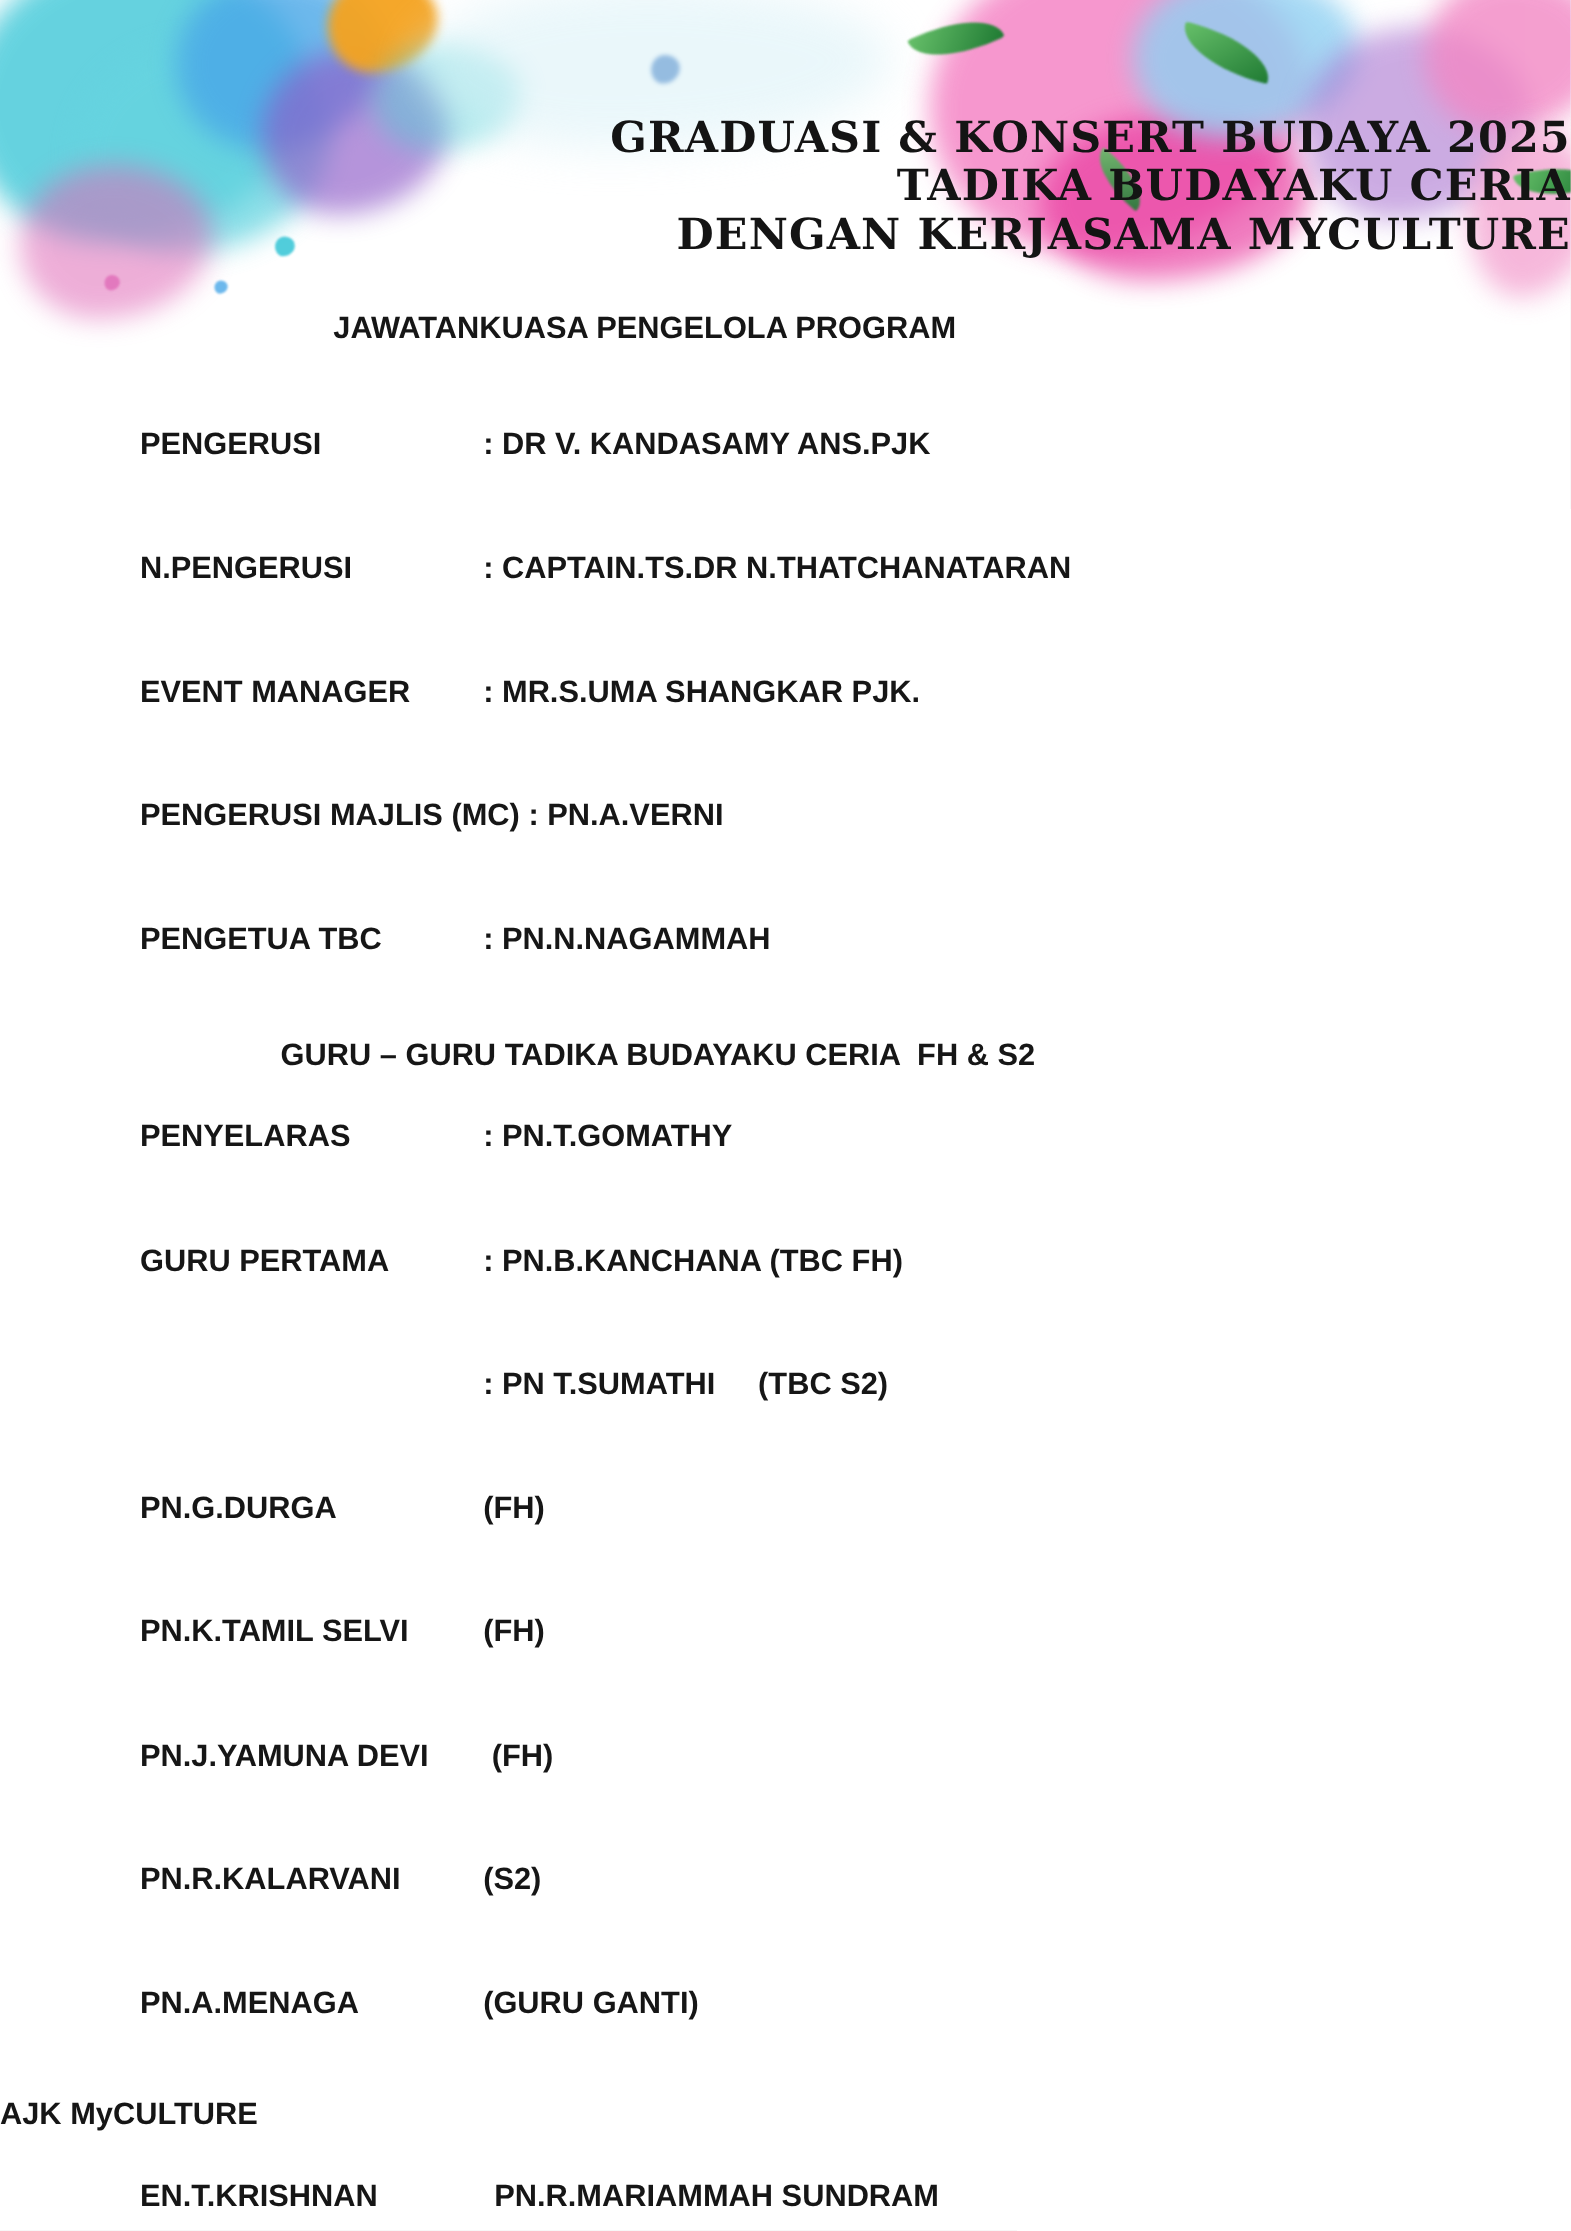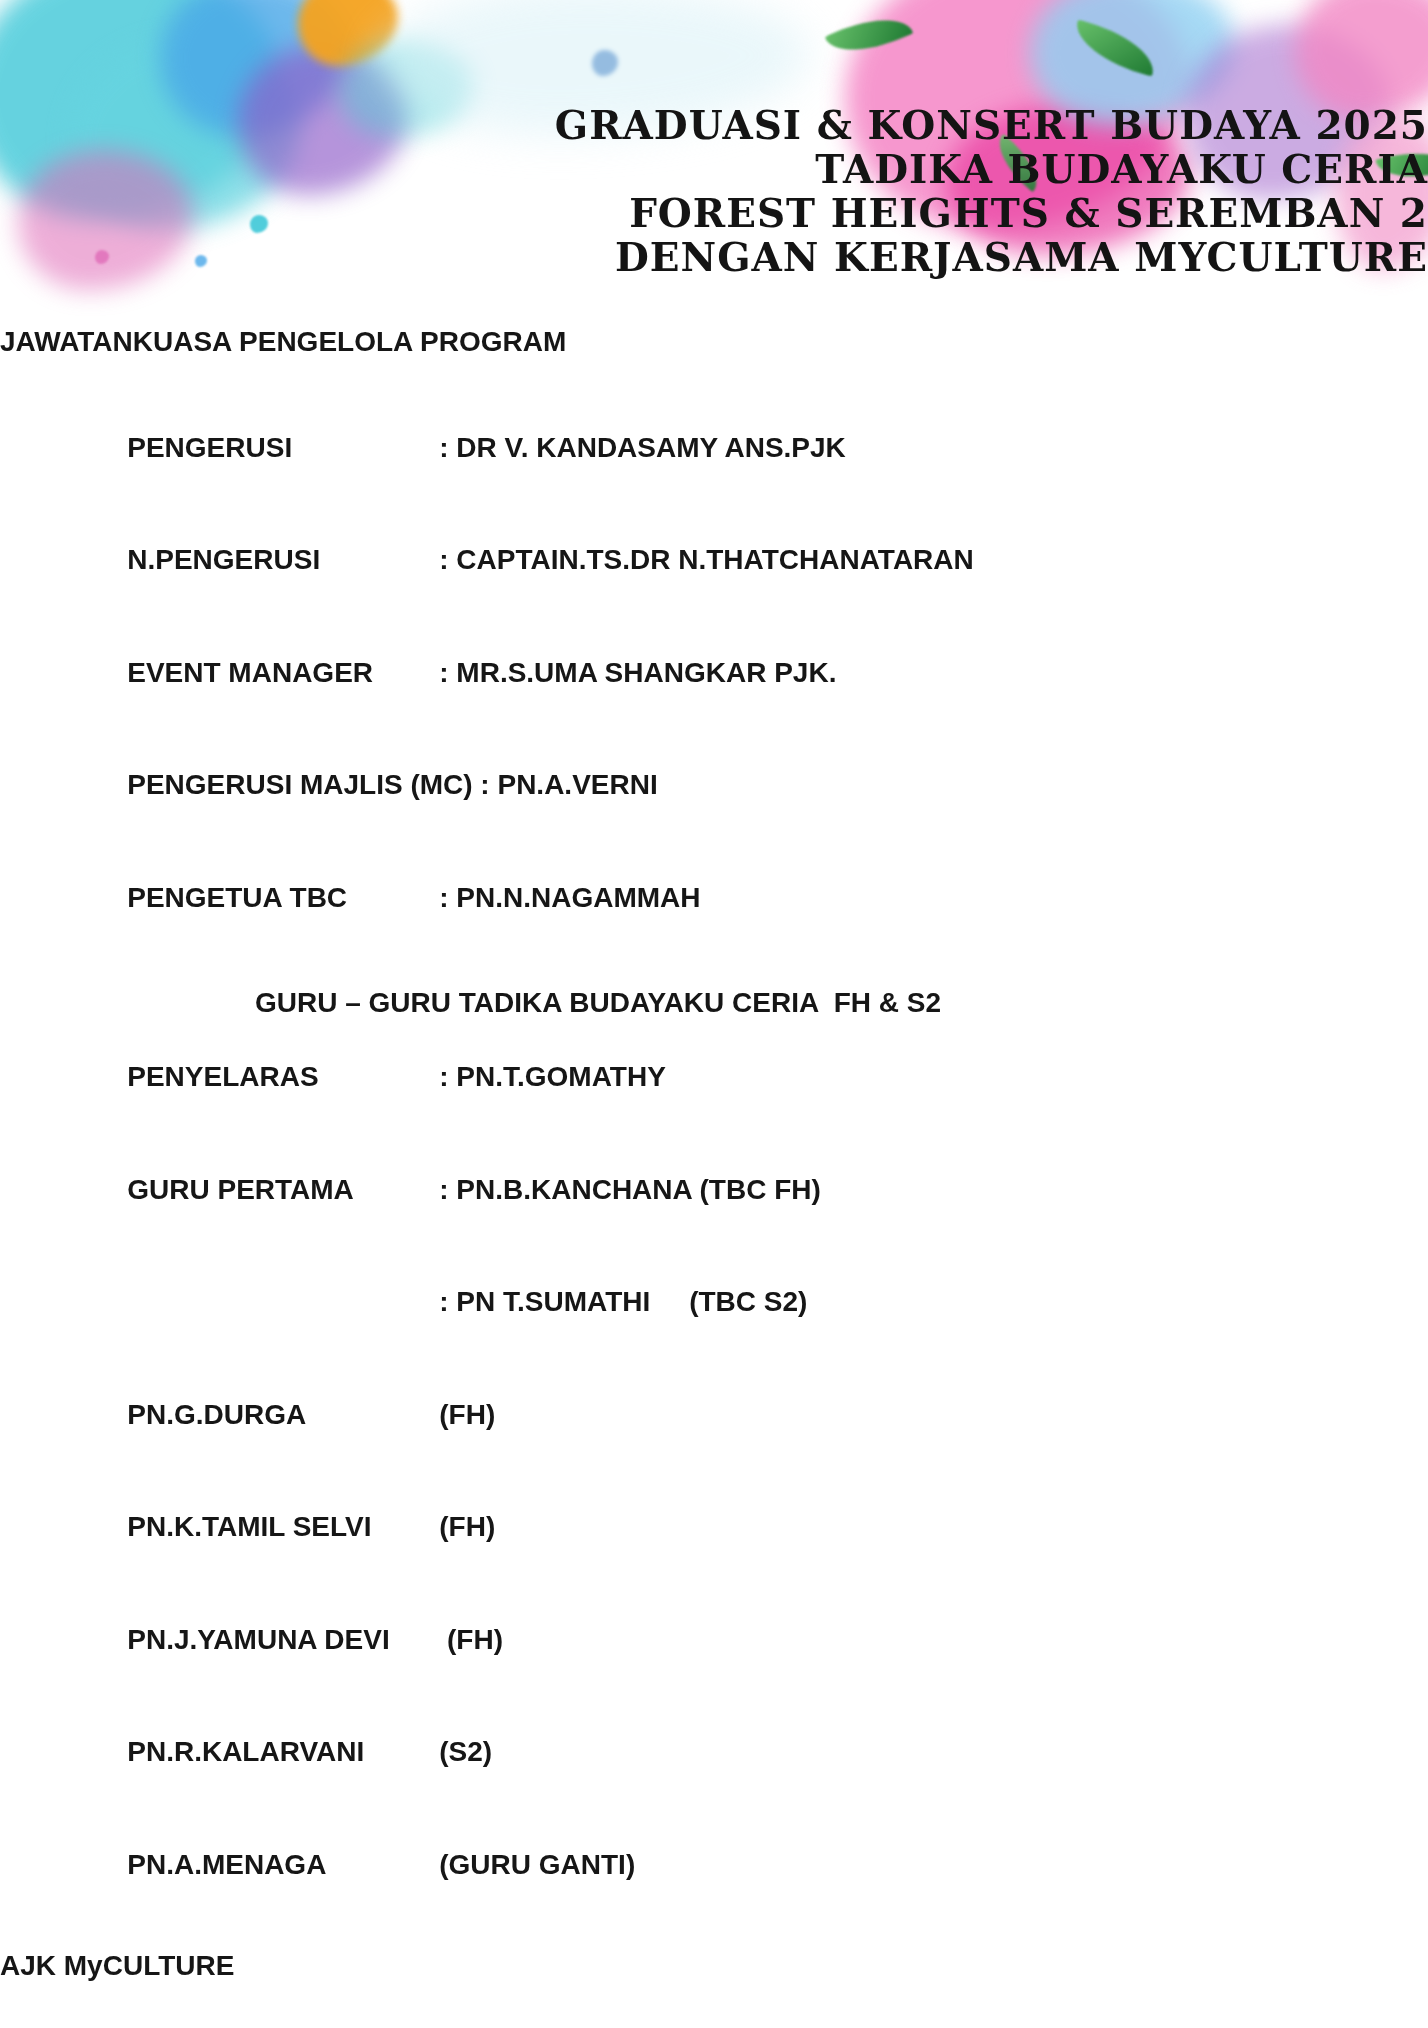--- a/index.html
+++ b/index.html
@@ -45,21 +45,21 @@
   .content { position:relative; z-index:2; padding-top:103px; }
 
   .title {
     font-family:"DejaVu Serif","Liberation Serif",serif;
     font-size:39px; line-height:44px;
     text-align:right; letter-spacing:1px;
     color:#141414;
   }
 
   .heading { font-size:28px; line-height:37px; white-space:pre-wrap; }
-  .h1 { margin-top:44px; }
+  .h1 { margin-top:44px; margin-left:303px; }
   .h2 { margin-top:30px; margin-left:255px; }
   .h3 { margin-top:26px; }
 
   .rows { margin-left:65px; font-size:28px; line-height:37.5px; }
   .rows.first { margin-top:31px; }
   .row { white-space:pre-wrap; }
   .lbl { display:inline-block; min-width:312px; vertical-align:top; }
   .c1  { display:inline-block; min-width:322px; vertical-align:top; }
 </style>
 </head>
@@ -90,21 +90,20 @@
     <div class="leaf l2"></div>
     <div class="leaf l3"></div>
     <div class="leaf l4"></div>
   </div>
 
   <div class="content">
 
     <div class="title">
       <div>GRADUASI &amp; KONSERT BUDAYA 2025</div>
       <div>TADIKA BUDAYAKU CERIA</div>
-      <div>FOREST HEIGHTS &amp; SEREMBAN 2</div>
       <div>DENGAN KERJASAMA MYCULTURE</div>
     </div>
 
     <div class="heading h1">JAWATANKUASA PENGELOLA PROGRAM</div>
 
     <div class="rows first">
       <div class="row">
         <span class="lbl">PENGERUSI</span><span class="val">: DR V. KANDASAMY ANS.PJK</span>
       </div>
       <div class="row">

